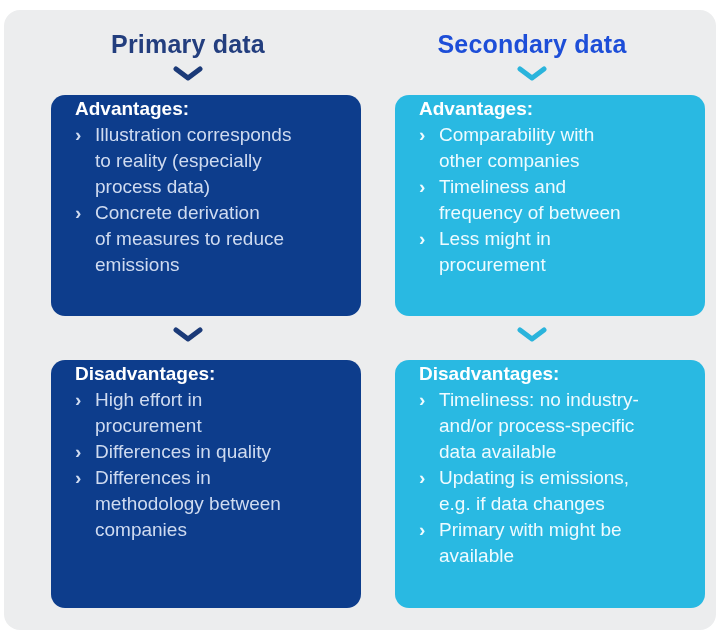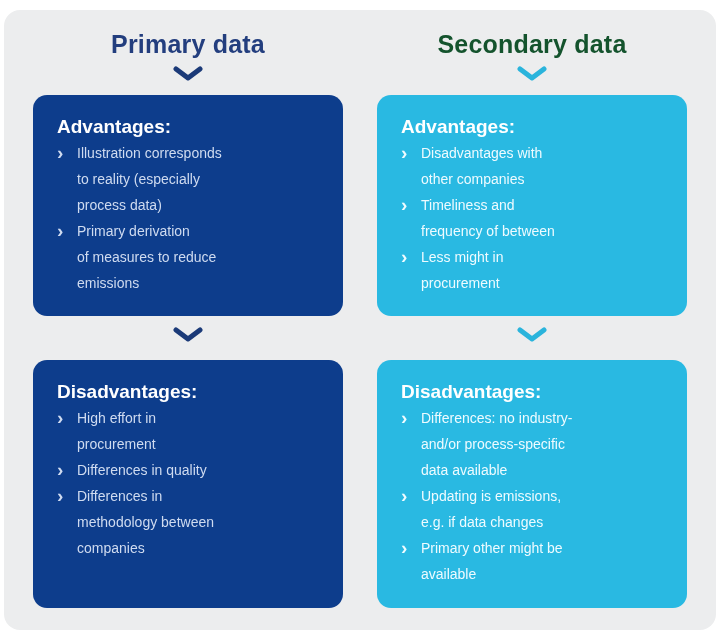--- a/index.html
+++ b/index.html
@@ -21,36 +21,36 @@
   .col.left{left:33px;}
   .col.right{left:377px;}
 
   .col-title{
     position:absolute;top:30px;left:0;width:310px;
     text-align:center;
     font-size:25px;font-weight:bold;
     letter-spacing:.2px;
   }
   .col.left  .col-title{color:#233e7e;}
-  .col.right .col-title{color:#14532d;}
+  .col.right .col-title{color:#1d4ed8;}
 
   .arrow{
     position:absolute;left:0;width:310px;
     display:flex;justify-content:center;
   }
   .arrow.title-arrow{top:66px;}
   .arrow.mid-arrow{top:327px;}
   .col.left  .arrow{color:#1b3a78;}
   .col.right .arrow{color:#2ab4dc;}
 
   .box{
-    position:absolute;left:0;width:310px;
+    position:absolute;left:18px;width:310px;
     border-radius:14px;
     box-sizing:border-box;
-    padding:19px 20px 14px 24px;
+    padding:1px 20px 14px 24px;
   }
   .box.adv{top:95px;height:221px;}
   .box.disadv{top:360px;height:248px;}
   .col.left  .box{background:#0d3d8c;}
   .col.right .box{background:#29b9e2;}
 
   .box-heading{
     color:#ffffff;
     font-size:19px;font-weight:bold;
     line-height:26px;
@@ -59,21 +59,21 @@
   .bullet{
     display:flex;align-items:flex-start;
   }
   .bullet-marker{
     flex:0 0 20px;width:20px;
     font-size:19px;font-weight:bold;
     line-height:26px;
   }
   .bullet-text{
     flex:1;
-    font-size:14px;
+    font-size:19px;
     line-height:26px;
     white-space:pre-line;
   }
   .col.left  .bullet-marker,.col.left  .bullet-text{color:#cfdbf0;}
   .col.right .bullet-marker,.col.right .bullet-text{color:#eefbff;}
 </style>
 </head>
 <body>
 
 <div class="panel"></div>
@@ -93,21 +93,21 @@
     <div class="box adv">
       <p class="box-heading">Advantages:</p>
       <div class="bullet">
         <span class="bullet-marker">›</span>
         <span class="bullet-text">Illustration corresponds
 to reality (especially
 process data)</span>
       </div>
       <div class="bullet">
         <span class="bullet-marker">›</span>
-        <span class="bullet-text">Primary derivation
+        <span class="bullet-text">Concrete derivation
 of measures to reduce
 emissions</span>
       </div>
     </div>
 
     <div class="arrow mid-arrow">
       <svg width="32" height="16" viewBox="0 0 32 16" aria-hidden="true">
         <polyline points="4,3 16,12 28,3" fill="none" stroke="currentColor" stroke-width="5" stroke-linecap="round" stroke-linejoin="round"></polyline>
       </svg>
     </div>
@@ -139,21 +139,21 @@
     <div class="arrow title-arrow">
       <svg width="32" height="16" viewBox="0 0 32 16" aria-hidden="true">
         <polyline points="4,3 16,12 28,3" fill="none" stroke="currentColor" stroke-width="5" stroke-linecap="round" stroke-linejoin="round"></polyline>
       </svg>
     </div>
 
     <div class="box adv">
       <p class="box-heading">Advantages:</p>
       <div class="bullet">
         <span class="bullet-marker">›</span>
-        <span class="bullet-text">Disadvantages with
+        <span class="bullet-text">Comparability with
 other companies</span>
       </div>
       <div class="bullet">
         <span class="bullet-marker">›</span>
         <span class="bullet-text">Timeliness and
 frequency of between</span>
       </div>
       <div class="bullet">
         <span class="bullet-marker">›</span>
         <span class="bullet-text">Less might in
@@ -164,30 +164,30 @@
     <div class="arrow mid-arrow">
       <svg width="32" height="16" viewBox="0 0 32 16" aria-hidden="true">
         <polyline points="4,3 16,12 28,3" fill="none" stroke="currentColor" stroke-width="5" stroke-linecap="round" stroke-linejoin="round"></polyline>
       </svg>
     </div>
 
     <div class="box disadv">
       <p class="box-heading">Disadvantages:</p>
       <div class="bullet">
         <span class="bullet-marker">›</span>
-        <span class="bullet-text">Differences: no industry-
+        <span class="bullet-text">Timeliness: no industry-
 and/or process-specific
 data available</span>
       </div>
       <div class="bullet">
         <span class="bullet-marker">›</span>
         <span class="bullet-text">Updating is emissions,
 e.g. if data changes</span>
       </div>
       <div class="bullet">
         <span class="bullet-marker">›</span>
-        <span class="bullet-text">Primary other might be
+        <span class="bullet-text">Primary with might be
 available</span>
       </div>
     </div>
   </div>
 
 </div>
 
 </body></html>

